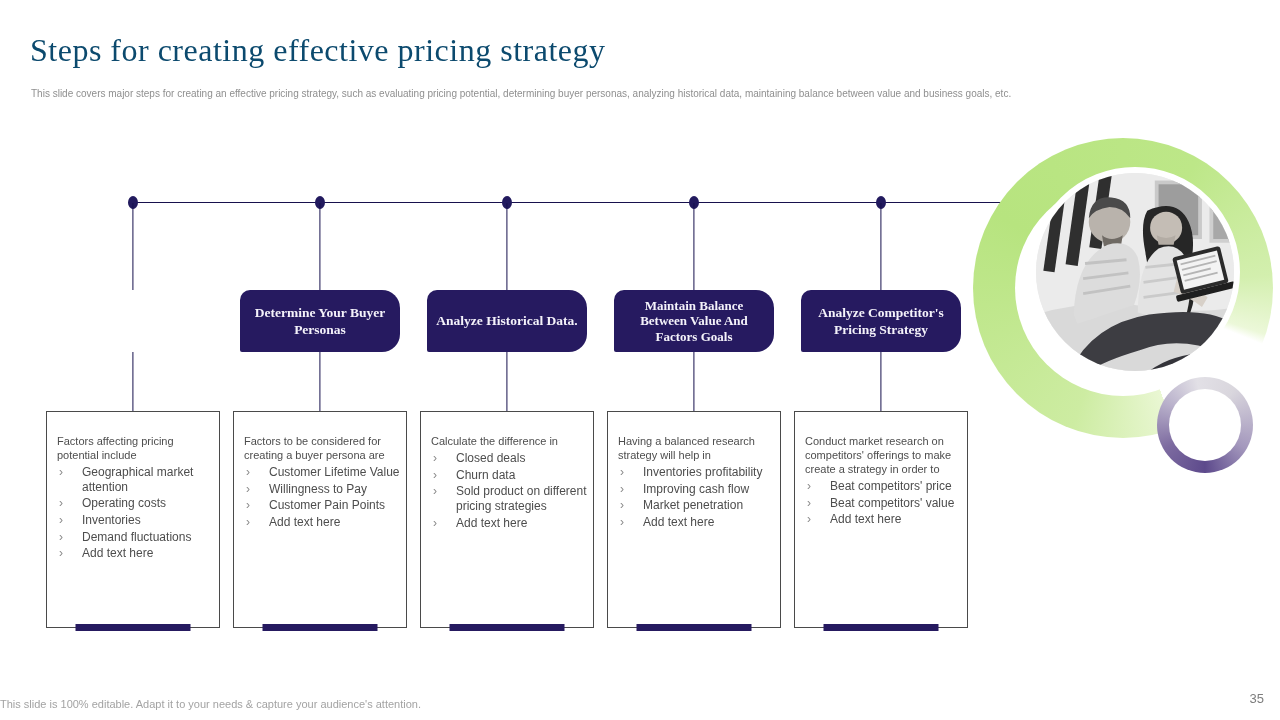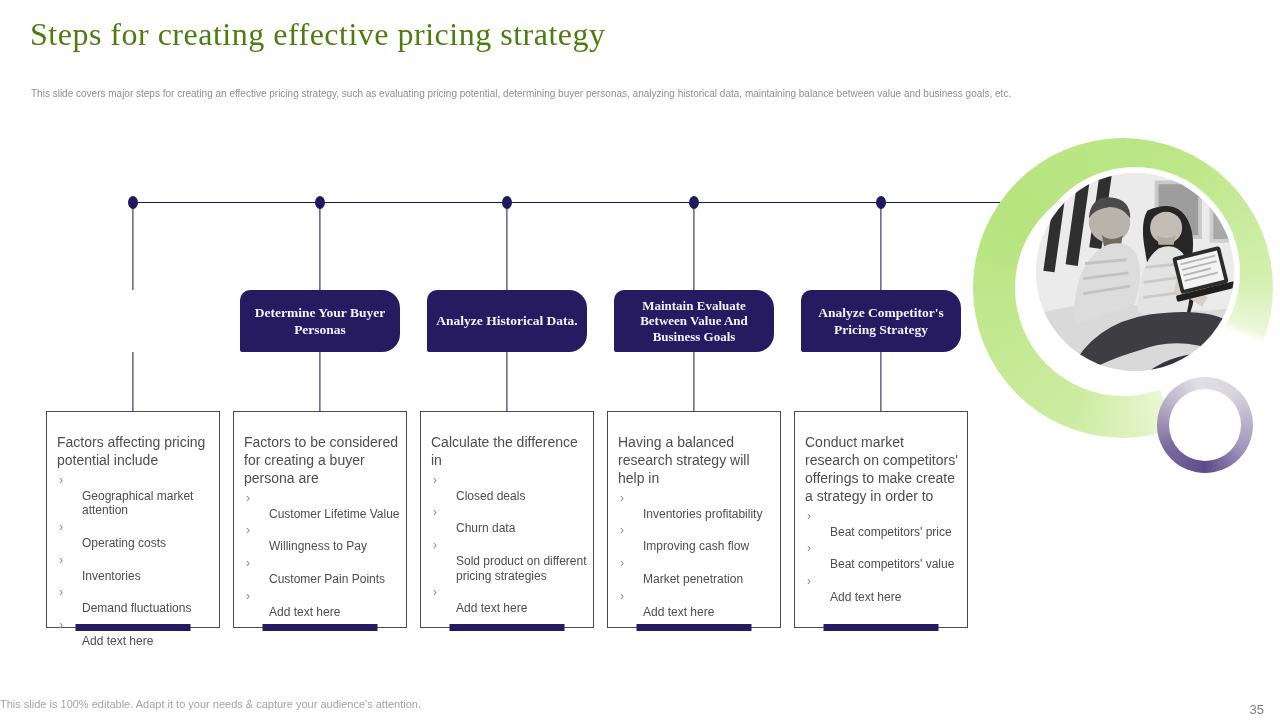--- a/index.html
+++ b/index.html
@@ -1,46 +1,46 @@
 <!DOCTYPE html>
 <html><head>
 <meta charset="utf-8">
 <style>
   * { margin:0; padding:0; box-sizing:border-box; }
   html,body { width:1280px; height:720px; background:#ffffff; overflow:hidden;
               font-family:"Liberation Sans", sans-serif; }
   .slide { position:relative; width:1280px; height:720px; background:#ffffff; }
 
   
-  .title { position:absolute; left:30px; top:16px; font-family:"Liberation Serif", serif;
-           font-weight:400; font-size:32px; color:#4d7c0f; letter-spacing:.5px; }
+  .title { position:absolute; left:30px; top:32px; font-family:"Liberation Serif", serif;
+           font-weight:400; font-size:32px; color:#0c4a6e; letter-spacing:.5px; }
   .subtitle { position:absolute; left:31px; top:88px; width:1200px;
               font-size:10px; color:#8f8f8f; }
 
   
   .hline { position:absolute; top:202px; left:133px; width:870px; height:1.4px; background:#17114d; }
   .dot { position:absolute; width:10px; height:13px; border-radius:50%; background:#221a5e;
          top:196px; transform:translateX(-50%); }
 
   
   .col { position:absolute; top:196px; width:174px; height:444px; }
   .vstub { position:absolute; left:50%; width:1.2px; background:#17114d; transform:translateX(-50%); }
   .vstub.s1 { top:7px; height:87px; }
   .vstub.s2 { top:156px; height:59px; }
   .step-head { position:absolute; top:94px; left:7px; width:160px; height:62px;
                background:#261a60; color:#f4f2fa; border-radius:10px 18px 18px 2px;
                display:flex; align-items:center; justify-content:center; text-align:center;
                font-family:"Liberation Serif", serif; font-weight:700; font-size:13.5px;
                line-height:1.28; padding:4px 8px; }
   .step-body { position:absolute; top:215px; left:0; width:174px; height:217px;
                background:#ffffff; border:1px solid #4a4a4a; padding:22px 6px 8px 8px; }
-  .intro { font-size:14px; color:#4d4d4d; line-height:1.28; margin-bottom:3px; padding-left:2px; }
+  .intro { font-size:11px; color:#4d4d4d; line-height:1.28; margin-bottom:3px; padding-left:2px; }
   .bullet { display:flex; font-size:12px; color:#4d4d4d; line-height:1.22; margin-top:2px; }
   .bullet .mk { width:11px; margin-left:4px; margin-right:12px; color:#8a8a8a; flex:0 0 auto; }
-  .bullet .tx { flex:1;margin-top:16px; }
+  .bullet .tx { flex:1; }
   .accent-bar { position:absolute; bottom:-4px; left:50%; transform:translateX(-50%);
                 width:115px; height:7px; background:#261a60; }
 
   
   .green-ring { position:absolute; left:973px; top:138px; width:300px; height:300px; border-radius:50%;
      background:conic-gradient(from 160deg,
         #eaf7d4 0deg, #cdeca2 40deg, #b7e47f 140deg, #bde788 230deg,
         #d3efae 285deg, #ecf8d9 308deg, rgba(255,255,255,0) 312deg 360deg); }
   .green-ring-hole { position:absolute; left:42px; top:42px; width:216px; height:216px;
      border-radius:50%; background:#ffffff; }
@@ -50,21 +50,21 @@
   .purple-ring { position:absolute; left:1157px; top:377px; width:96px; height:96px; border-radius:50%;
      background:conic-gradient(from 180deg,
         #5d4a8c 0deg, #7d6ba0 60deg, #b9b1cb 120deg, #e2e0e6 170deg,
         #d9d6dd 220deg, #a498bd 300deg, #5d4a8c 360deg); }
   .purple-ring-hole { position:absolute; left:12px; top:12px; width:72px; height:72px;
      border-radius:50%; background:#ffffff; }
 
   
   .footer-note { position:absolute; left:0; right:60px; top:698px; text-align:left;
                  font-size:11px; color:#a3a3a3; }
-  .page-number { position:absolute; right:16px; top:691px; font-size:13px; color:#7d7d7d;margin-top:11px; }
+  .page-number { position:absolute; right:16px; top:691px; font-size:13px; color:#7d7d7d; }
 </style>
 </head>
 <body>
 
 <div class="slide">
 
   <div class="title">Steps for creating effective pricing strategy</div>
   <div class="subtitle">This slide covers major steps for creating an effective pricing strategy, such as evaluating pricing potential, determining buyer personas, analyzing historical data, maintaining balance between value and business goals, etc.</div>
 
   <div class="hline"></div>
@@ -156,21 +156,21 @@
           <span class="tx">Add text here</span>
         </div>
       <div class="accent-bar"></div>
     </div>
   </div>
 
   <div class="col" style="left:607px">
     <div class="vstub s1"></div>
     <div class="vstub s2"></div>
     <div class="step-head" style="font-size:13px; line-height:1.2;">
-      <span>Maintain Evaluate Between Value And Business Goals</span>
+      <span>Maintain Balance Between Value And Factors Goals</span>
     </div>
     <div class="step-body">
       <div class="intro">Having a balanced research strategy will help in</div>
       <div class="bullet">
           <span class="mk">›</span>
           <span class="tx">Inventories profitability</span>
         </div>
       <div class="bullet">
           <span class="mk">›</span>
           <span class="tx">Improving cash flow</span>

